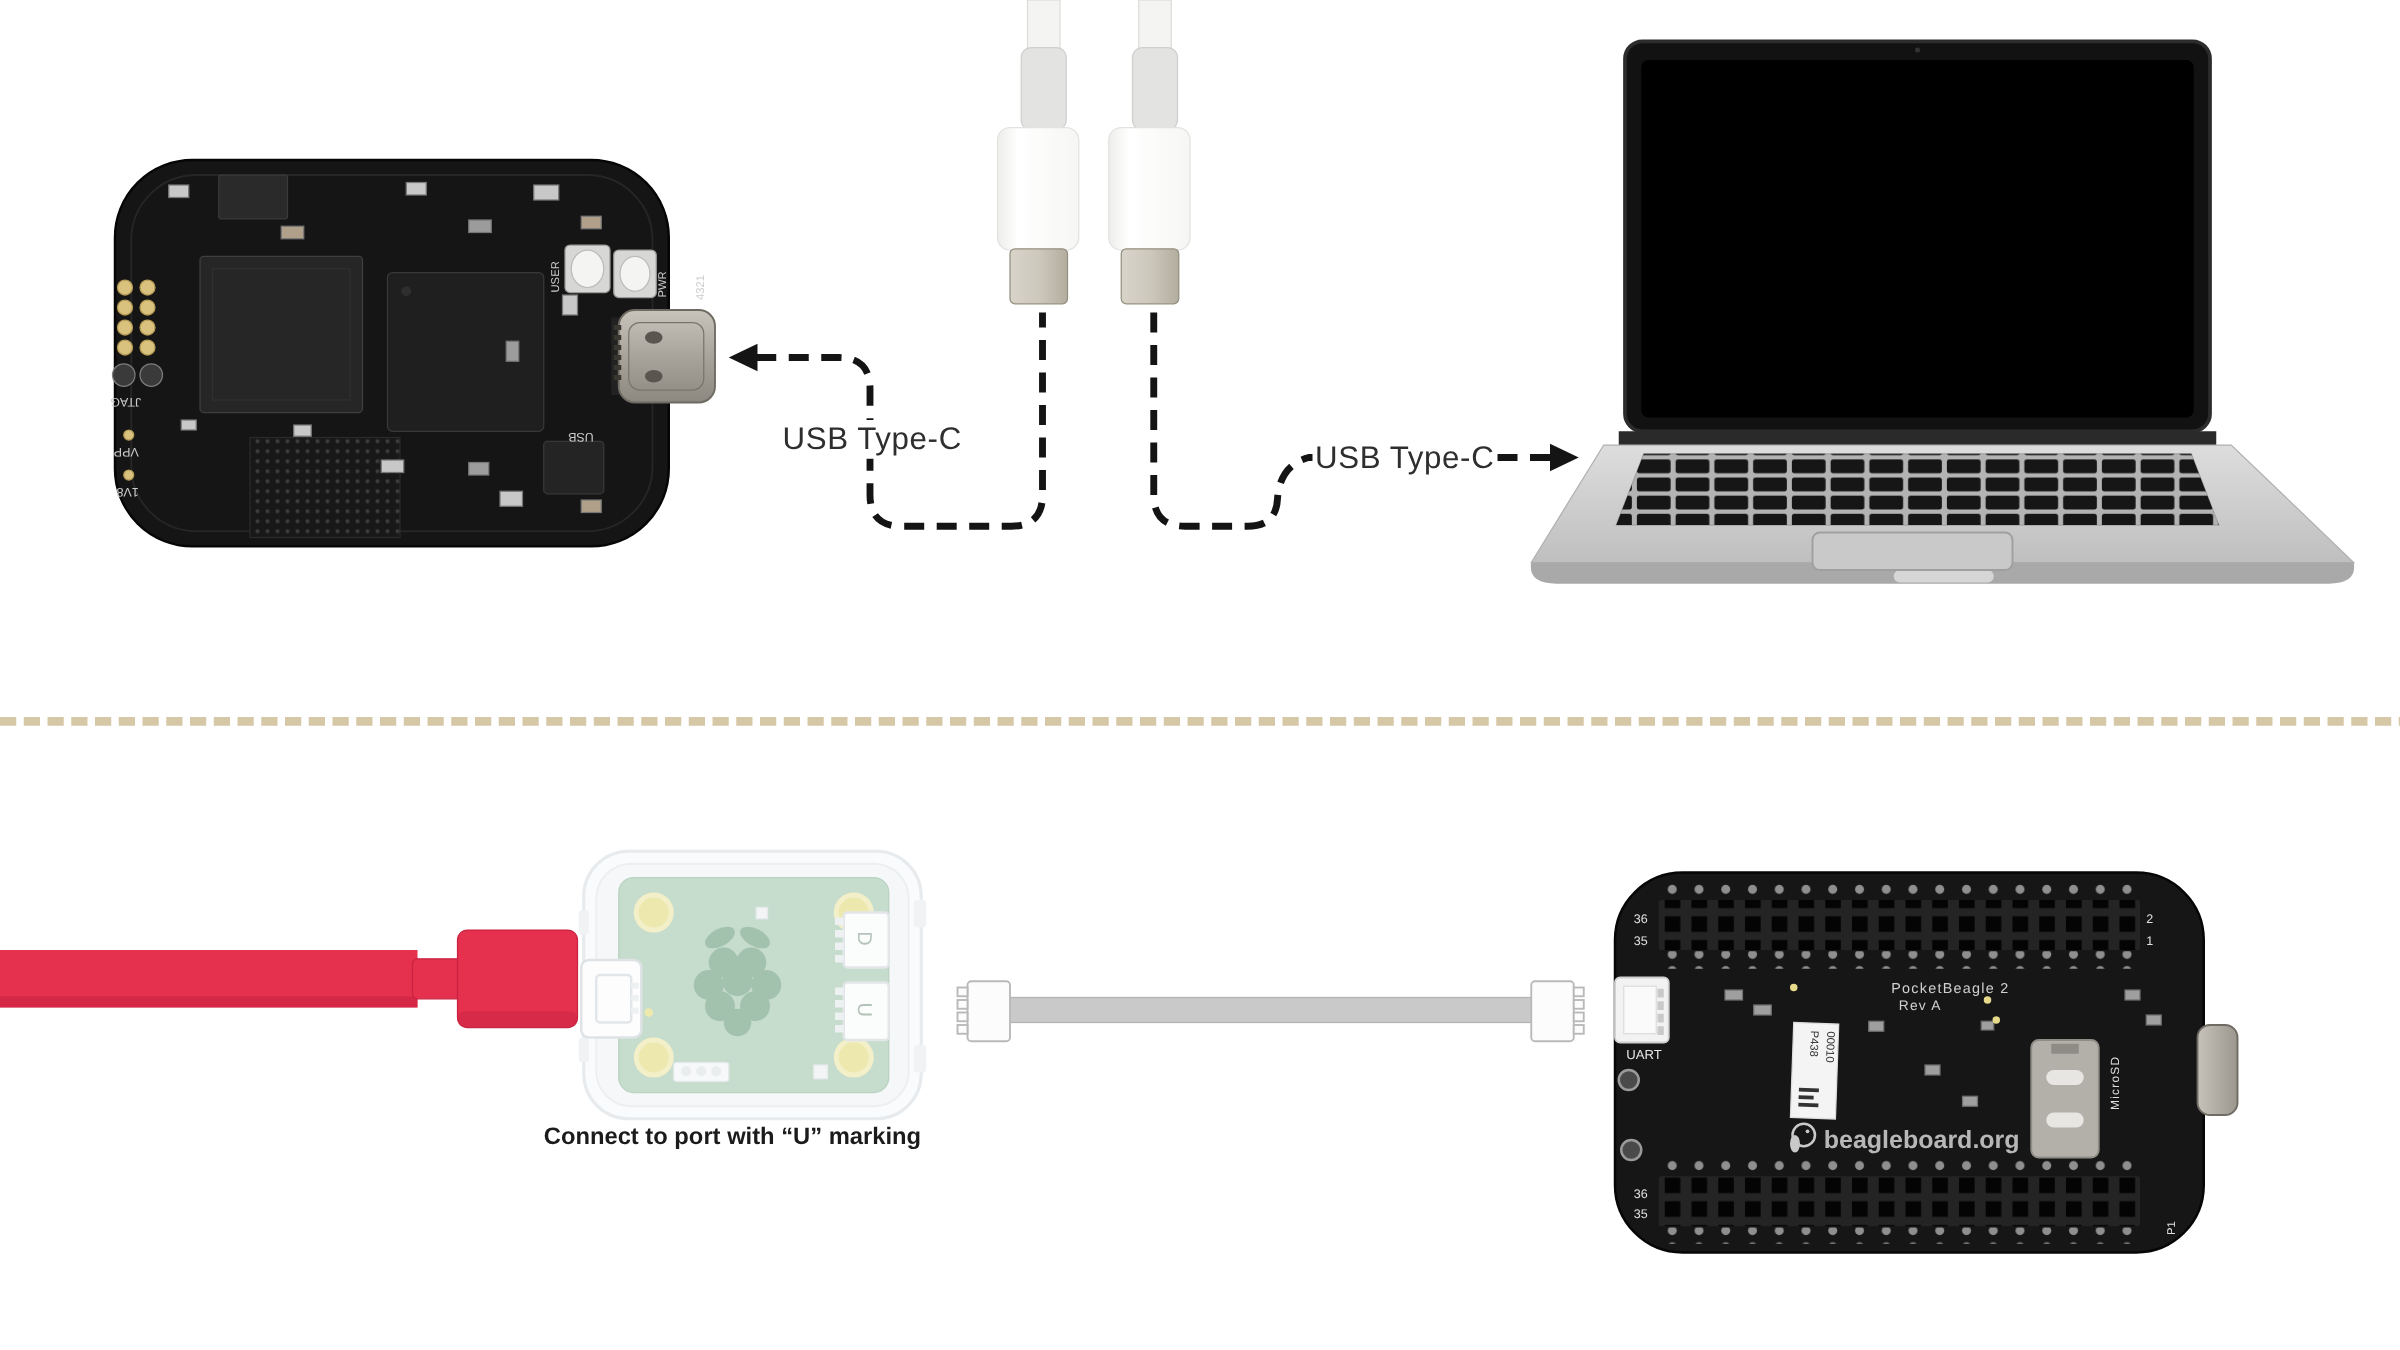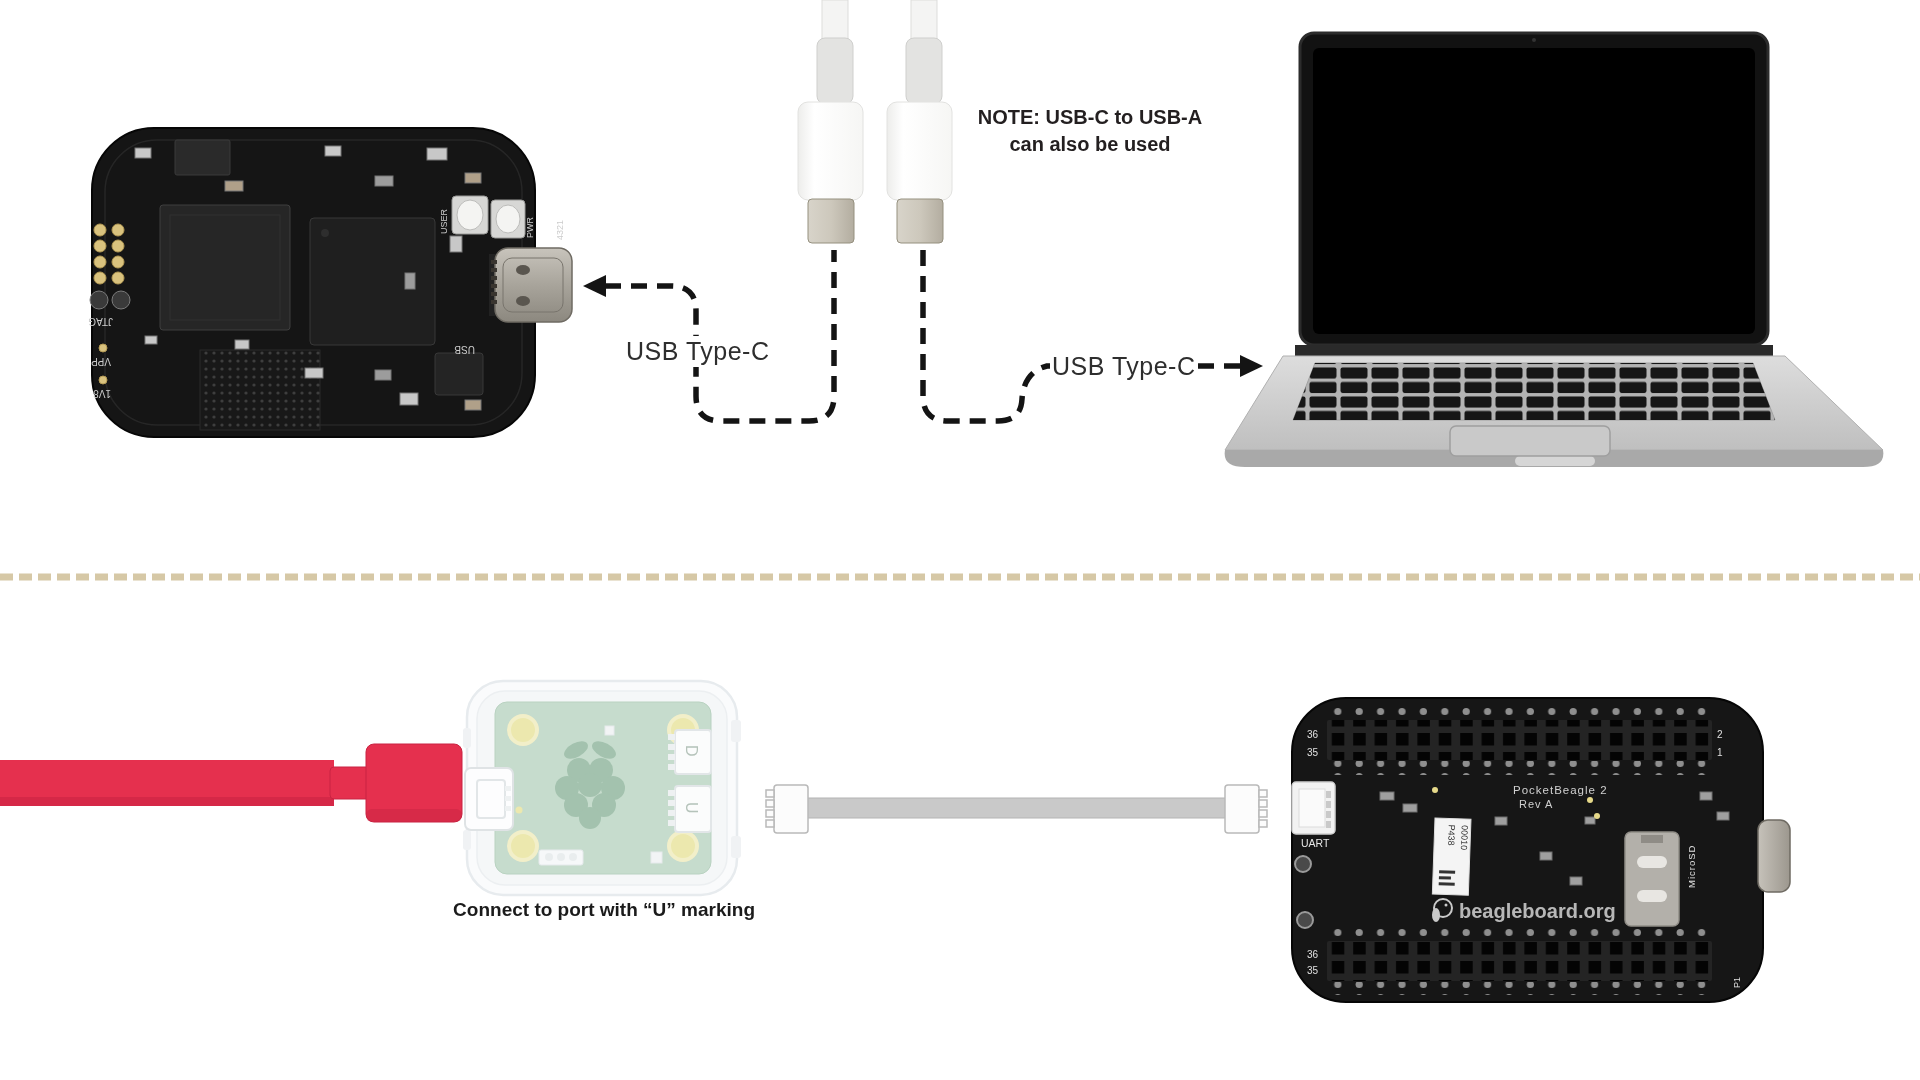--- a/index.html
+++ b/index.html
@@ -8,21 +8,21 @@
   *{margin:0;padding:0;box-sizing:border-box;}
   html,body{background:#fff;}
   #stage{position:relative;width:1920px;height:1080px;background:#fff;overflow:hidden;
          font-family:"Liberation Sans",sans-serif;}
   .abs{position:absolute;}
   .conn-label{font-size:25px;color:#2e2e2e;letter-spacing:.5px;white-space:nowrap;}
   #label-left{left:620px;top:336px;background:#fff;padding:1px 6px;}
   #label-right{left:1052px;top:352px;}
   #note{left:950px;top:104px;width:280px;text-align:center;font-weight:bold;
         font-size:20px;line-height:27px;color:#231f20;}
-  #caption{left:435px;top:899px;width:320px;text-align:right;font-weight:bold;
+  #caption{left:435px;top:899px;width:320px;text-align:left;font-weight:bold;
            font-size:19px;color:#1b1b1b;}
   svg text{font-family:"Liberation Sans",sans-serif;}
 </style>
 </head>
 <body>
 
 <div id="stage">
 
   <svg class="abs" style="left:75px;top:118px" width="510" height="330" viewBox="0 0 510 330">
     <defs>
@@ -138,24 +138,20 @@
       <rect x="28" y="199" width="46" height="44" rx="4" fill="url(#plugTip)" stroke="#95907f"></rect>
     </g>
     <g>
       <rect x="131" y="0" width="26" height="42" fill="#f4f4f3" stroke="#dddddb"></rect>
       <rect x="126" y="38" width="36" height="66" rx="8" fill="#e3e3e1" stroke="#cfcfcd"></rect>
       <rect x="107" y="102" width="65" height="98" rx="10" fill="url(#plugBody)" stroke="#e2e2e0"></rect>
       <rect x="117" y="199" width="46" height="44" rx="4" fill="url(#plugTip)" stroke="#95907f"></rect>
     </g>
   </svg>
 
-  <div class="abs" id="note">
-    <div>NOTE: USB-C to USB-A</div>
-    <div>can also be used</div>
-  </div>
 
   <svg class="abs" style="left:1215px;top:18px" width="705" height="455" viewBox="0 0 705 455">
     <defs>
       <linearGradient id="deckGrad" x1="0" y1="0" x2="0" y2="1">
         <stop offset="0" stop-color="#dddddd"></stop>
           <stop offset="1" stop-color="#bfbfbf"></stop>
       </linearGradient>
       <pattern id="keys" width="31" height="14.5" patternUnits="userSpaceOnUse">
         <rect x="1.5" y="1.5" width="27" height="11" rx="2" fill="#161616"></rect>
       </pattern>

